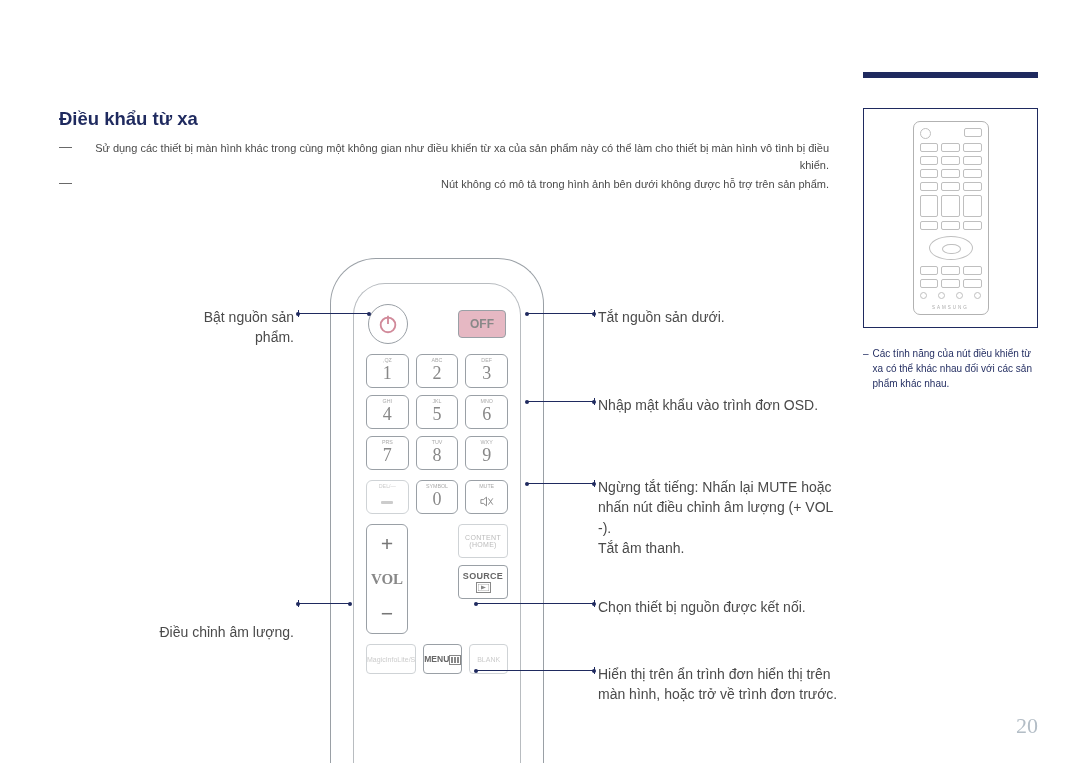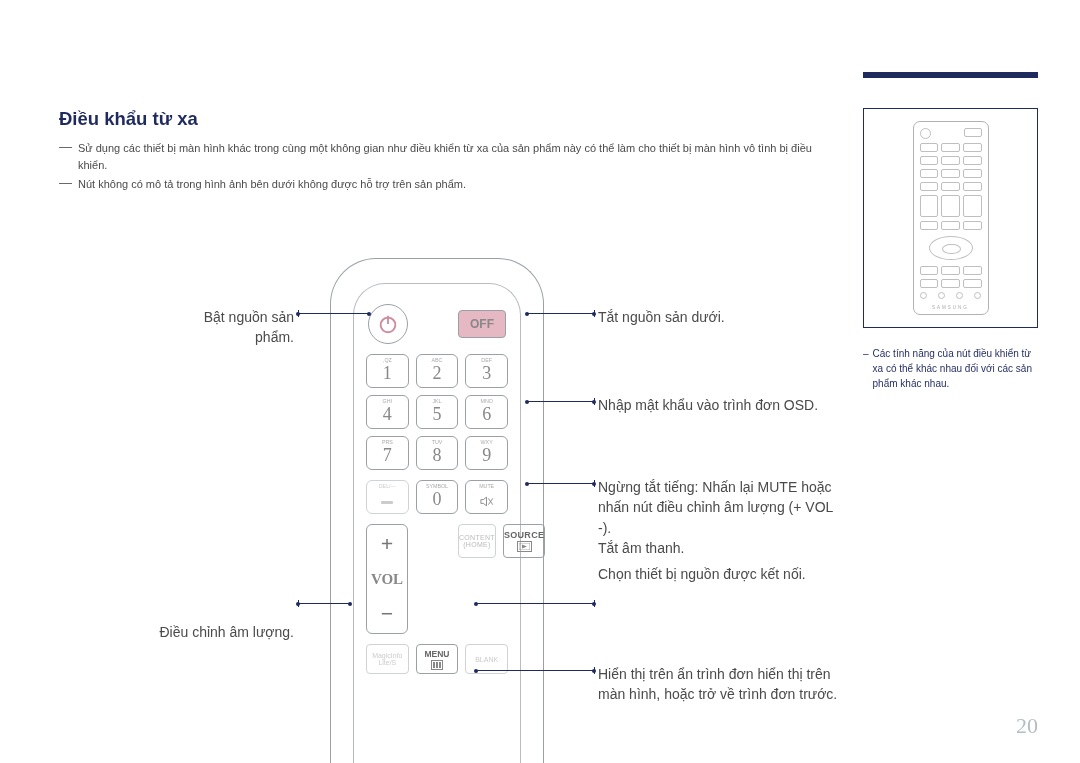--- a/index.html
+++ b/index.html
@@ -28,21 +28,21 @@
   }
   .intro {
     position: absolute;
     left: 59px;
     width: 770px;
     color: #4a4a4a;
     line-height: 1.5;
   }
   .intro .row { display: flex; gap: 6px; margin-bottom: 8px; }
   .intro .dash { flex: 0 0 10px; font-size: 13px; line-height: 1; color:#555; }
-  .intro .txt { flex: 1; }
+  .intro .txt { flex: 1; text-align: right; }
   .intro1 { top: 140px; }
   .intro2 { top: 176px; }
 
   
   .thumb-outer {
     position: absolute;
     top: 108px; right: 42px;
     width: 175px; height: 220px;
     border: 1.2px solid #1f2a5f;
     padding: 7px;
@@ -150,32 +150,32 @@
     border-radius:6px;
     display:flex; flex-direction:column; align-items:center; justify-content:space-between;
     padding:8px 0;
     font-family: Georgia, serif; color:#888;
   }
   .vol-btn .lab { font-size:15px; font-weight:600; }
   .ch-btn .lab { font-size:14px; letter-spacing:2px; font-variant: small-caps; }
   .plus, .minus { font-size:22px; font-weight:700; color:#777; line-height:1; }
   .chevron svg { width:18px; height:12px; }
 
-  .mid-col { display:flex; flex-direction:row; gap:7px; width:50px; }
+  .mid-col { display:flex; flex-direction:column; gap:7px; width:50px; }
   .mid-btn {
     height:30px; border:1.2px solid #9aa0a6; border-radius:4px;
     display:flex; flex-direction:column; align-items:center; justify-content:center;
     font-size:7px; font-family: Arial; color:#bbb; letter-spacing:0.3px;
   }
   .mid-btn.dark { color:#666; font-weight:700; font-size:9px; }
   .mid-btn.faded { border-color:#cfd3d6; }
   .mini-icon-box { border:0.8px solid #888; padding:1px; display:flex; align-items:center; justify-content:center; }
 
   .bot-row { display:grid; grid-template-columns:repeat(3,1fr); gap:7px; }
-  .bot-row .bbtn { height:30px; border:1.2px solid #9aa0a6; border-radius:4px; display:flex; flex-direction:column; align-items:center; justify-content:center; font-size:7px; color:#b0b0b0; font-family:Arial; }
+  .bot-row .bbtn { height:30px; border:1.2px solid #9aa0a6; border-radius:4px; display:flex; flex-direction:row; align-items:center; justify-content:center; font-size:7px; color:#b0b0b0; font-family:Arial; }
   .bot-row .bbtn.dark { color:#666; font-size:8.5px; font-weight:700; }
   .bot-row .bbtn.faded { border-color:#cfd3d6; color:#ccc; }
   .menu-bars { display:flex; gap:1px; margin-top:1px; border:0.8px solid #888; padding:1px; }
   .menu-bars span { width:2px; height:6px; background:#888; }
 
   
   .callout {
     position: absolute;
     font-size: 14px;
     color: #4a4a4a;
@@ -437,21 +437,21 @@
 </div>
 
 <div class="callout" style="left:598px; top:477px; width:240px;">
   <div>Ngừng tắt tiếng: Nhấn lại MUTE hoặc nhấn nút điều chỉnh âm lượng (+ VOL -).</div>
   <div>Tắt âm thanh.</div>
 </div>
 <div class="leader right" style="left:527px; top:483px; width:67px;">
   <span class="leader-stub"></span>
 </div>
 
-<div class="callout" style="left:598px; top:564px; width:260px;">Chọn thiết bị nguồn được kết nối.</div>
+<div class="callout" style="left:598px; top:597px; width:260px;">Chọn thiết bị nguồn được kết nối.</div>
 <div class="leader right" style="left:476px; top:603px; width:118px;">
   <span class="leader-stub"></span>
 </div>
 
 <div class="callout" style="left:598px; top:664px; width:260px;">Hiển thị trên ẩn trình đơn hiển thị trên màn hình, hoặc trở về trình đơn trước.</div>
 <div class="leader right" style="left:476px; top:670px; width:118px;">
   <span class="leader-stub"></span>
 </div>
 
 <div class="page-num">20</div>

